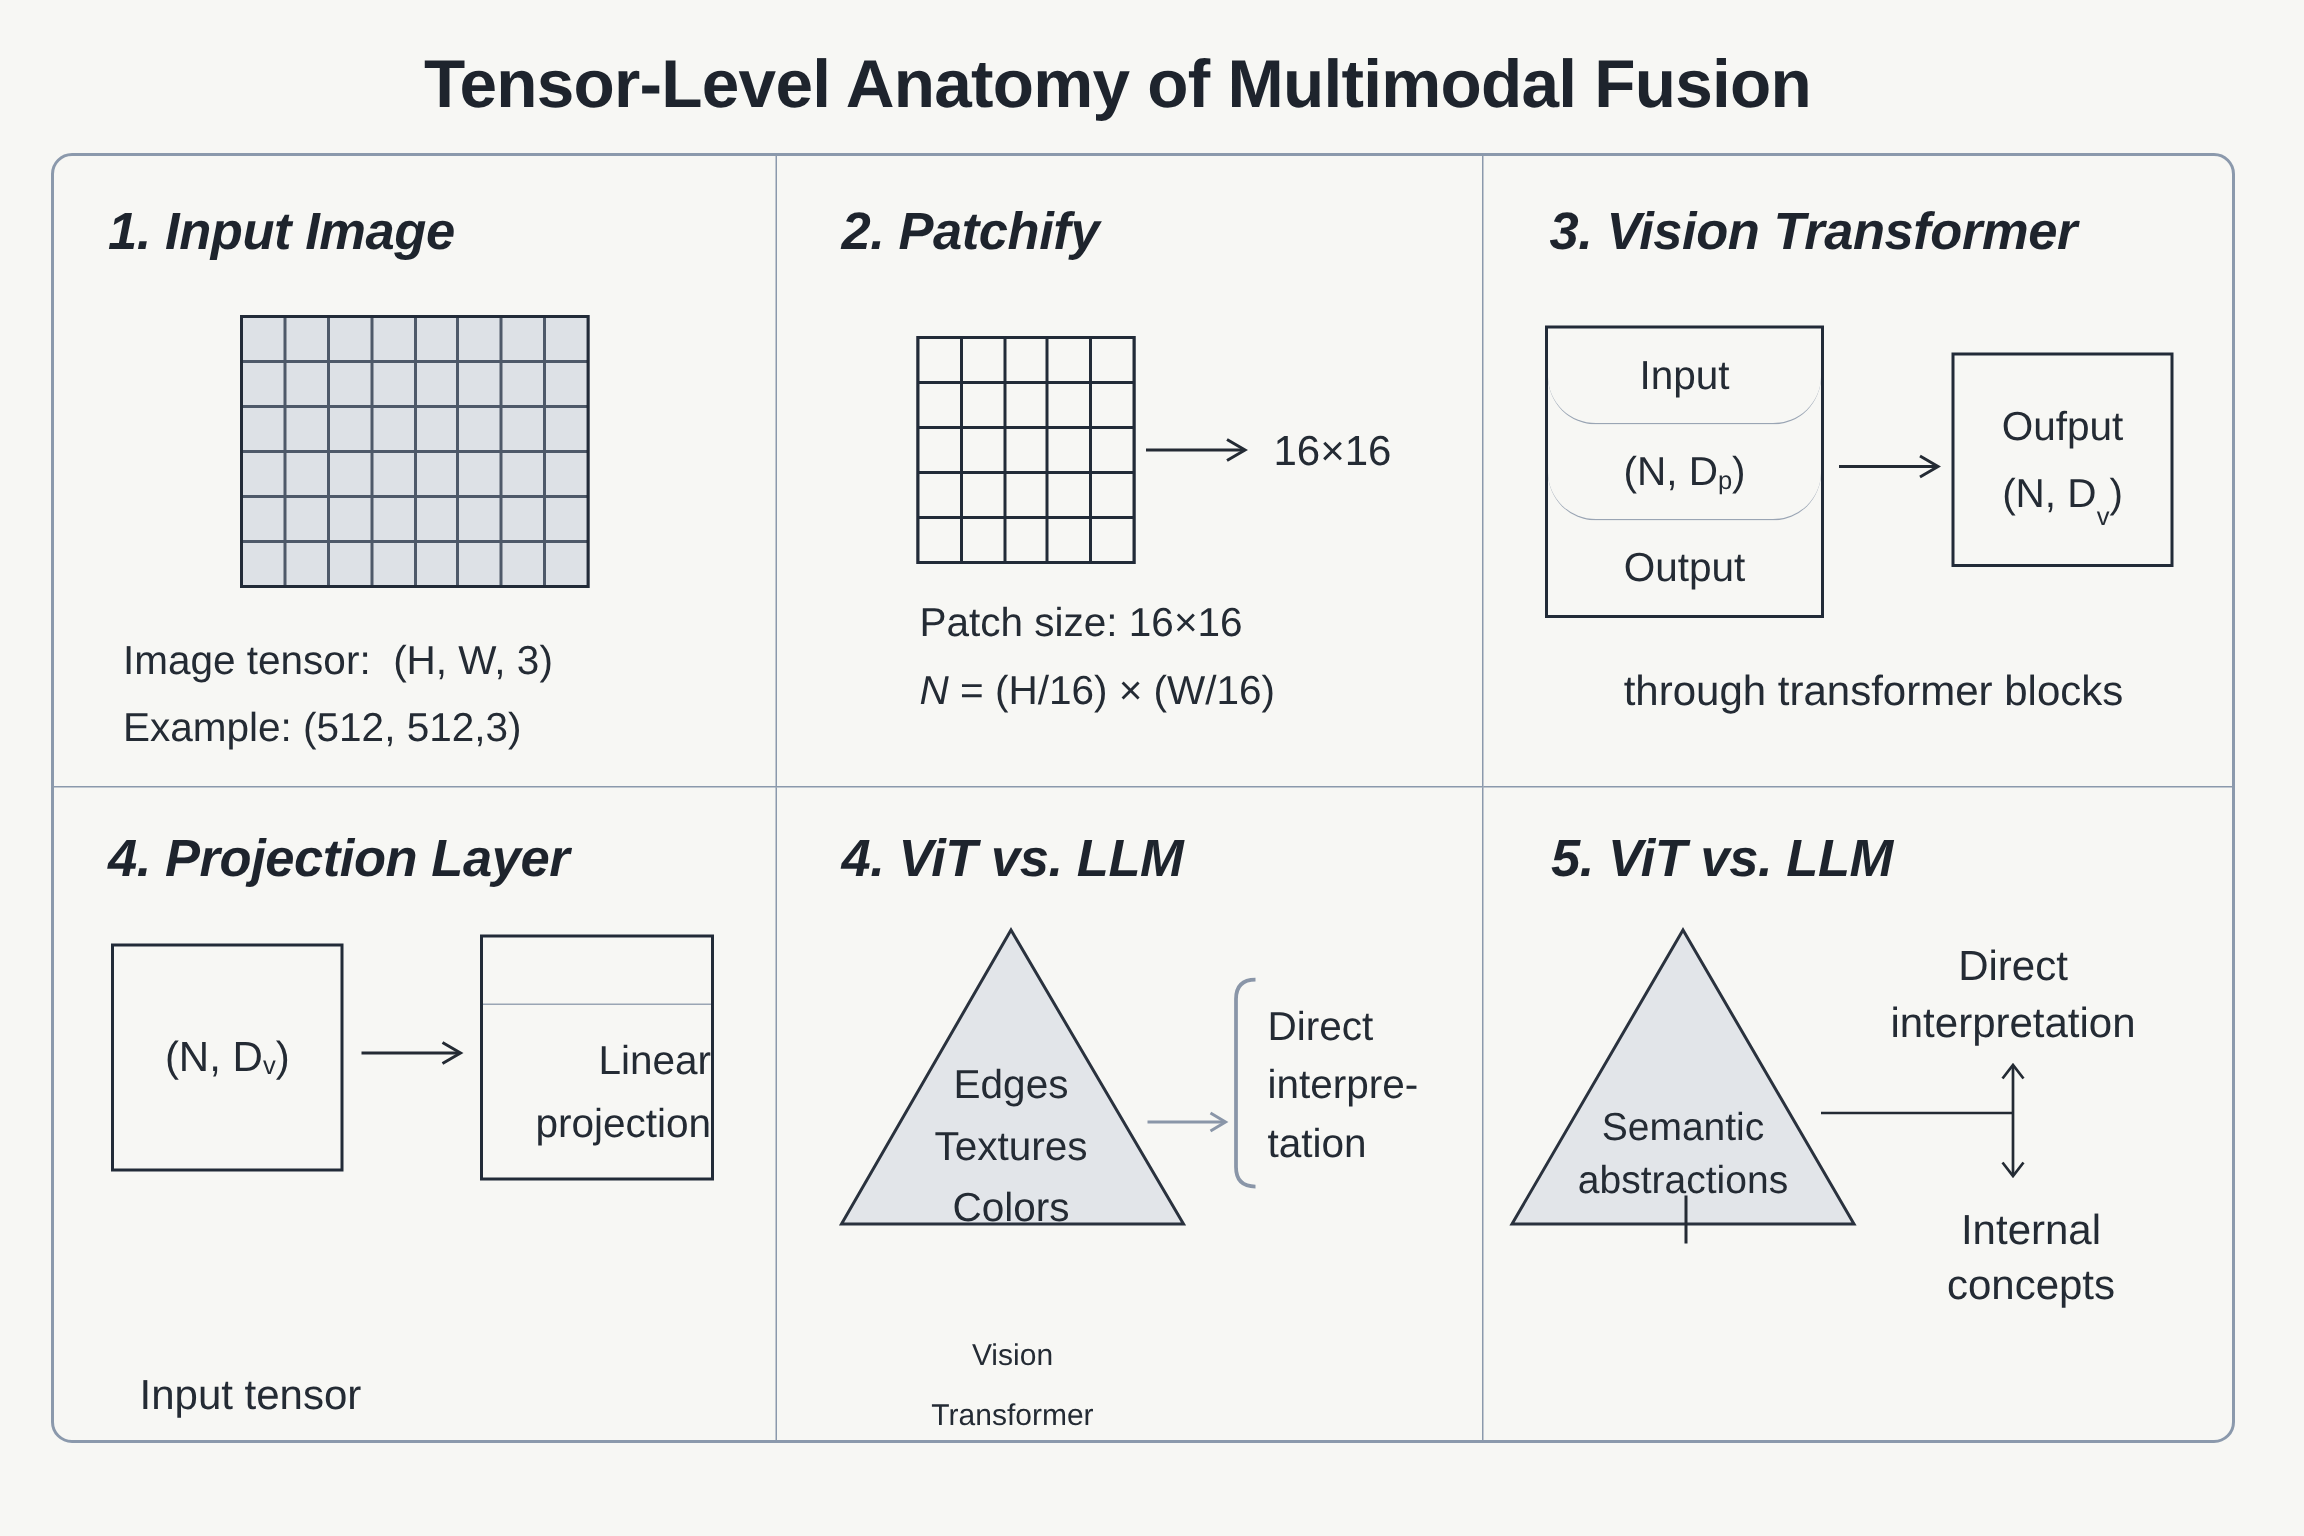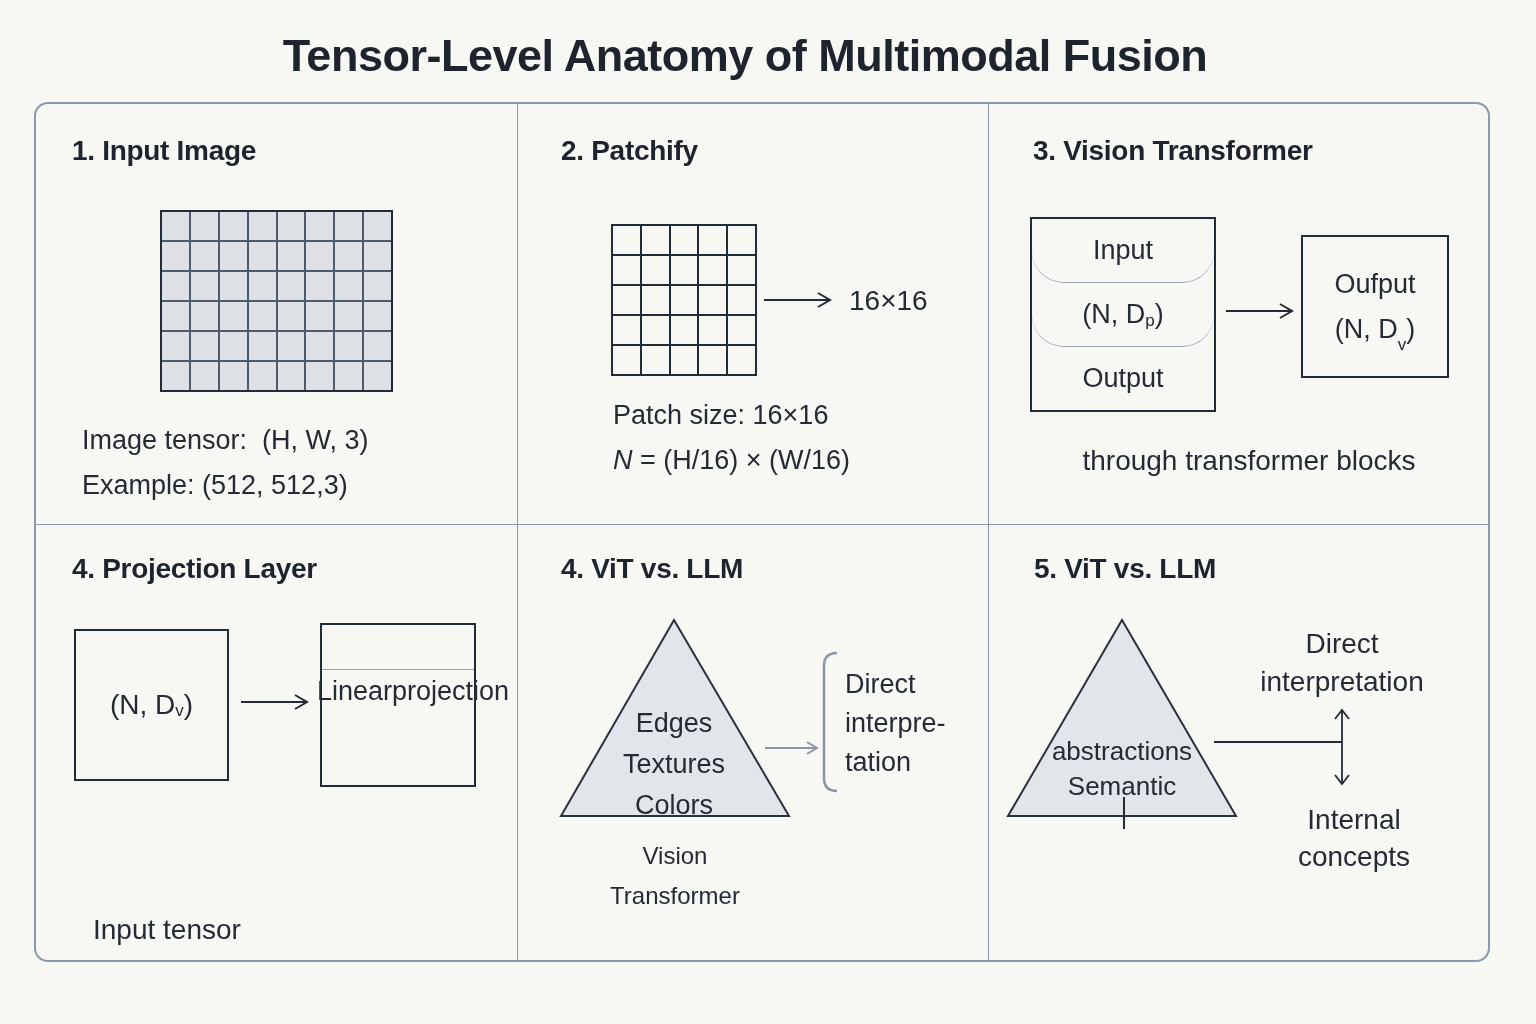--- a/index.html
+++ b/index.html
@@ -36,23 +36,24 @@
     display:grid;
     grid-template-columns:482px 471px 1fr;
     grid-template-rows:421px 1fr;
     background:var(--bg);
   }
   .cell{position:relative; border-right:1.5px solid var(--panel-border); border-bottom:1.5px solid var(--panel-border);}
   .cell.last-col{border-right:none;}
   .cell.last-row{border-bottom:none;}
   .panel-h{
     position:absolute;
-    font-size:28px; font-weight:700; letter-spacing:-0.3px;
+    font-size:35px; font-weight:700; letter-spacing:-0.3px;
     color:var(--ink);
     white-space:nowrap;
+    font-style:italic;
   }
   .note{position:absolute; font-size:27px; white-space:pre; color:var(--ink-soft);}
   
   .tensor-grid{
     position:absolute; left:124px; top:106px; width:233px; height:182px;
     border:2.5px solid var(--box-border);
     background:var(--cell-line);
     display:grid; gap:2px;
   }
   .tensor-grid > div{background:var(--cell-fill);}
@@ -94,26 +95,26 @@
     border:2px solid var(--box-border);
     display:flex; align-items:center; justify-content:center;
     font-size:28px; background:var(--bg);
   }
   .pj-out{
     position:absolute; left:284px; top:98px; width:156px; height:164px;
     border:2px solid var(--box-border);
     display:flex; flex-direction:column; background:var(--bg);
   }
   .pj-out .blank{height:45px; border-bottom:1.5px solid var(--soft-line);}
-  .pj-out .label{flex:1; display:flex; flex-direction:row; align-items:flex-start; justify-content:center; font-size:27px; line-height:42px;padding-left:30px;}
+  .pj-out .label{flex:1; display:flex; flex-direction:column; align-items:flex-end; justify-content:center; font-size:27px; line-height:42px;}
   .pj-notes{position:absolute; left:57px; top:290px; font-size:28px; line-height:46px; white-space:pre;}
   
   .tri-svg{position:absolute;}
   .tri-text{position:absolute; text-align:center; font-size:27px; line-height:41px;margin-top:19px;}
-  .tri-caption{position:absolute; text-align:center; font-size:24px; line-height:40px;}
+  .tri-caption{position:absolute; text-align:center; font-size:20px; line-height:40px;margin-top:48px;}
   
   .bracket{position:absolute; color:var(--gray-arrow);}
   .bracket-text{position:absolute; font-size:27px; line-height:39px;}
   
   .tick{position:absolute; width:2px; background:var(--ink-soft);}
   .side-label{position:absolute; text-align:center; font-size:28px; line-height:38px;}
   .connector{position:absolute; color:var(--ink-soft);}
 </style>
 </head>
 <body style="background: rgb(247, 247, 244);">
@@ -290,22 +291,22 @@
       <div>Transformer</div>
     </div>
   </div>
 
   <div class="cell last-col last-row">
     <div class="panel-h" style="left:45px;top:28px">5. ViT vs. LLM</div>
     <svg class="tri-svg" style="left:16px;top:92px" width="234" height="202" viewBox="0 0 234 202">
       <polygon points="117,3 231,199 3,199" fill="var(--tri-fill)" stroke="#2a323e" stroke-width="2"></polygon>
     </svg>
     <div class="tri-text" style="left:23px;top:190px;width:220px;font-size:26px;line-height:35px">
+      <div>Semantic</div>
       <div>abstractions</div>
-      <div>Semantic</div>
     </div>
     <div class="tick" style="left:134px;top:272px;height:32px"></div>
     <div class="side-label" style="left:253px;top:100px;width:200px">
       <div>Direct</div>
       <div>interpretation</div>
     </div>
     <svg class="connector" style="left:225px;top:180px" width="150" height="85" viewBox="0 0 150 85">
       <line x1="0" y1="37" x2="128" y2="37" stroke="currentColor" stroke-width="1.8"></line>
       <line x1="128" y1="6" x2="128" y2="78" stroke="currentColor" stroke-width="1.8"></line>
       <path d="M121 14 L128 5 L135 14" fill="none" stroke="currentColor" stroke-width="1.8"></path>

